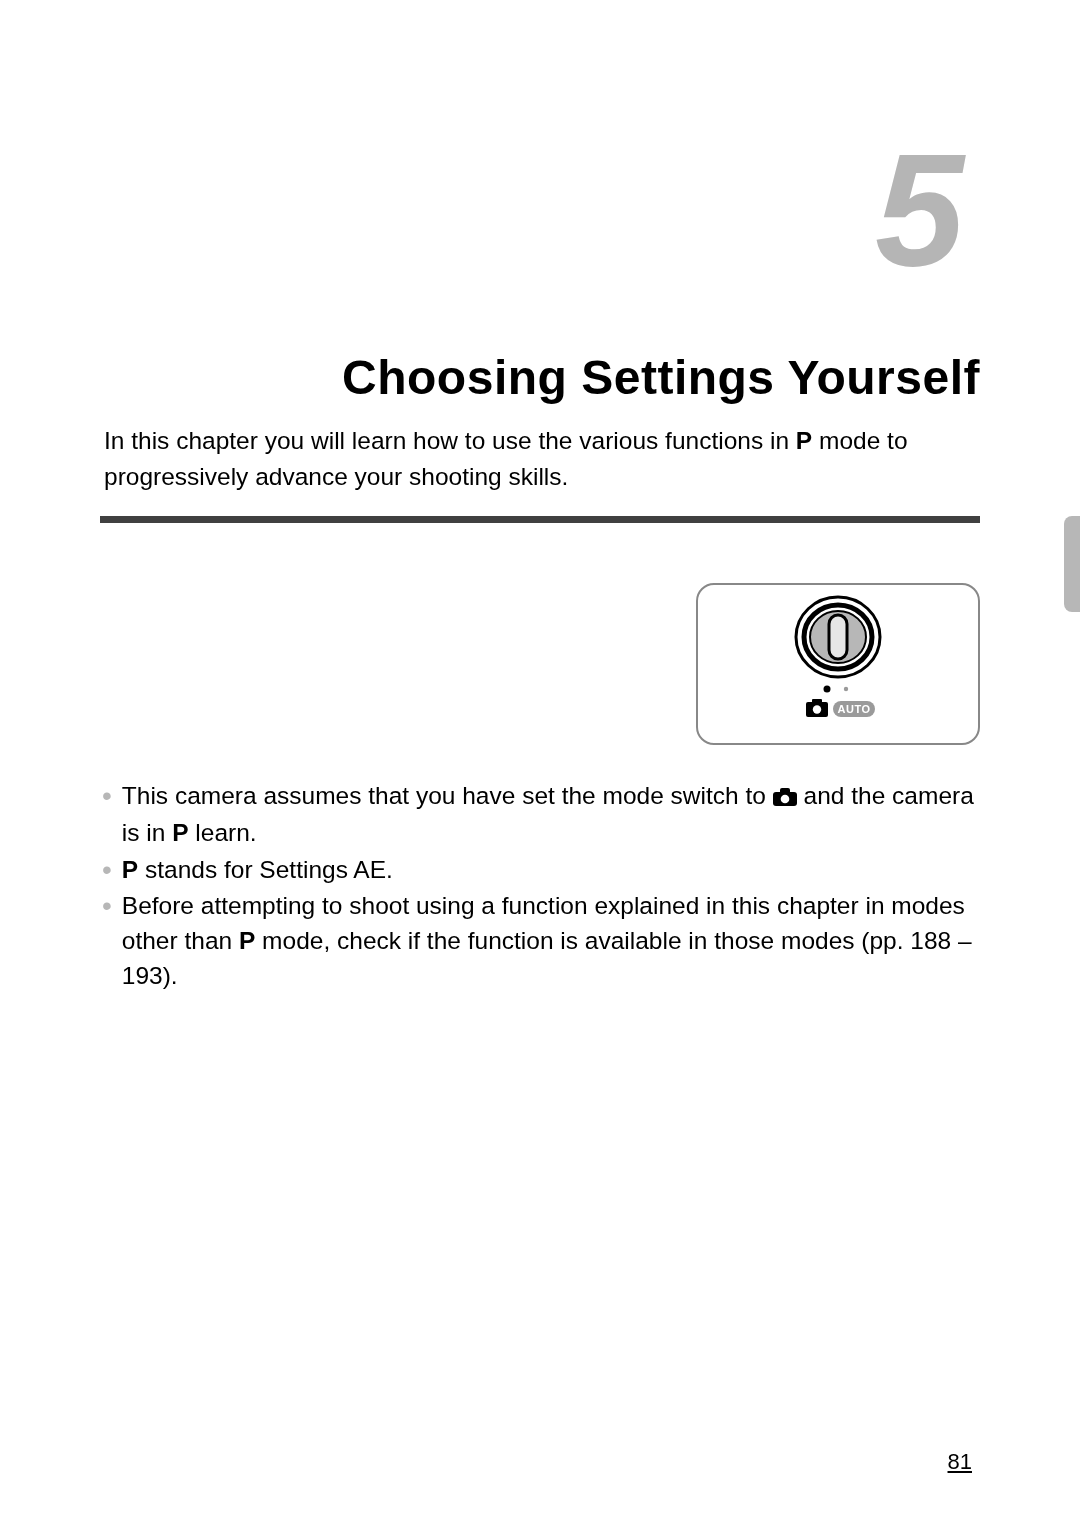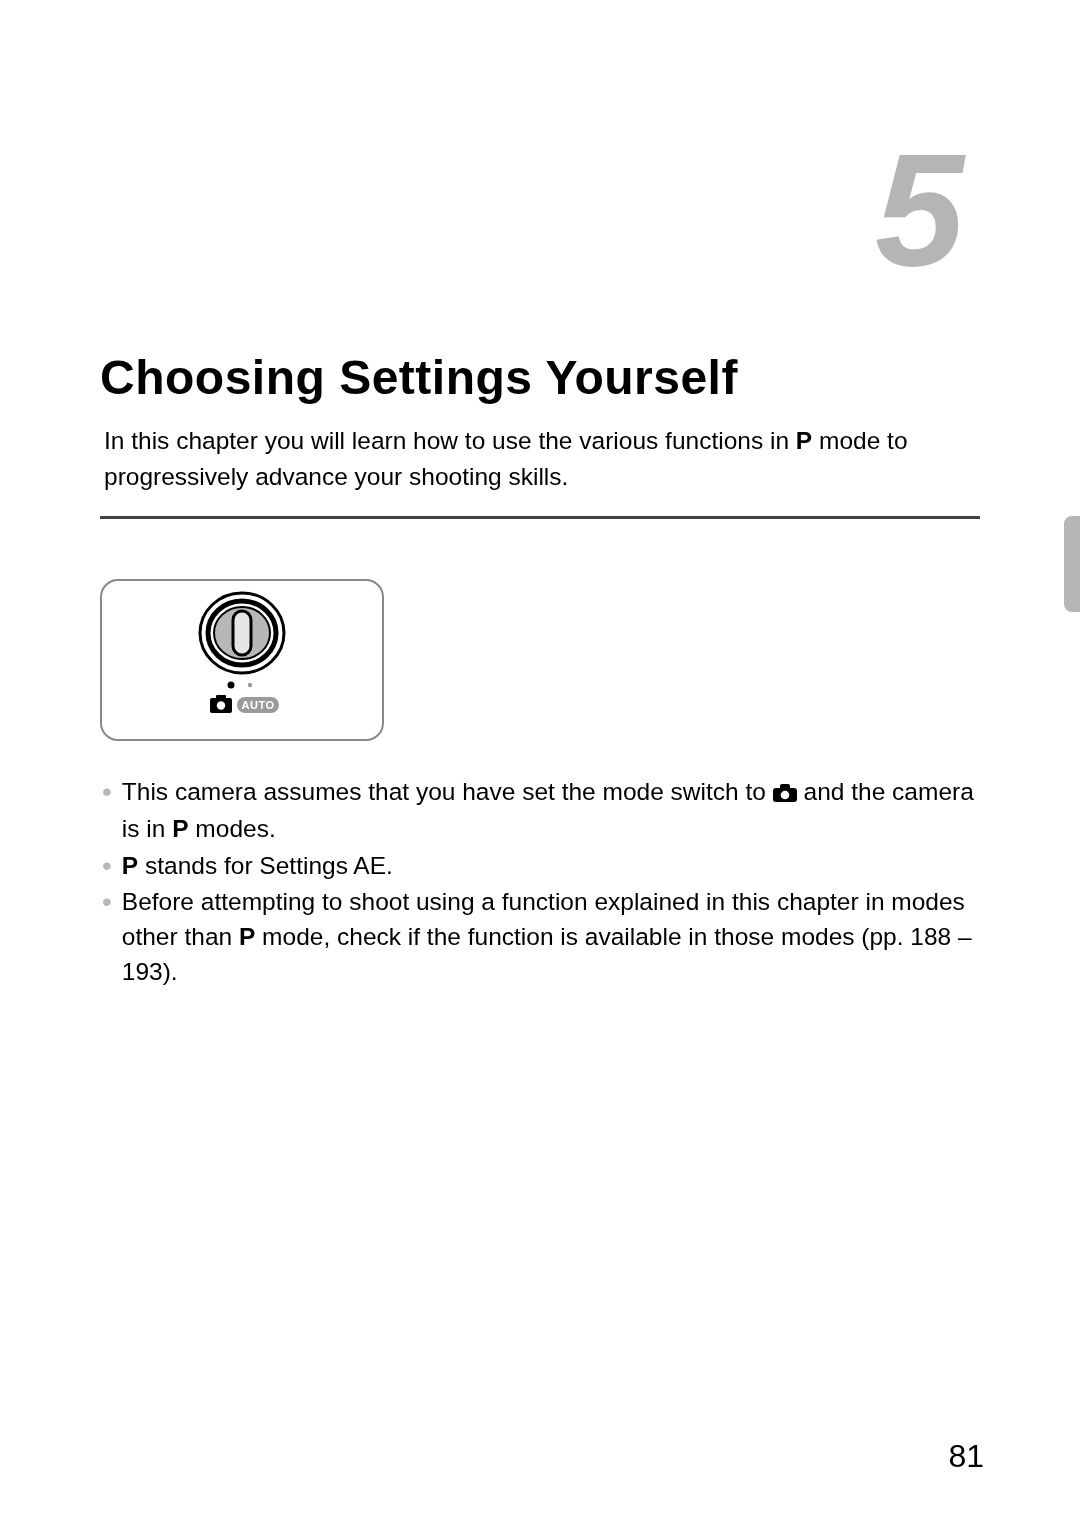--- a/index.html
+++ b/index.html
@@ -26,48 +26,48 @@
     font-style: italic;
     color: #b5b5b5;
     letter-spacing: -4px;
     margin-top: 70px;
     margin-right: 20px;
     line-height: 1;
   }
   .chapter-title {
     font-size: 48px;
     font-weight: 900;
-    text-align: left;
+    text-align: right;
     margin-top: 60px;
     letter-spacing: 0.5px;
   }
   .intro {
     font-size: 24.5px;
     line-height: 1.45;
     margin-top: 18px;
     padding: 0 4px 22px 4px;
-    border-bottom: 3px solid #404040;
+    border-bottom: 7px solid #404040;
   }
   .intro .p-sym, .bullets .p-sym {
     font-weight: 900;
     font-family: Arial, Helvetica, sans-serif;
   }
   .thumb-tab {
     position: absolute;
     right: 0;
     top: 516px;
     width: 16px;
     height: 96px;
     background: #b7b7b7;
     border-top-left-radius: 8px;
     border-bottom-left-radius: 8px;
   }
   .diagram-area {
     display: flex;
-    justify-content: flex-start;
+    justify-content: flex-end;
     margin-top: 60px;
   }
   .mode-switch-figure {
     width: 280px;
     height: 158px;
     border: 2px solid #888;
     border-radius: 18px;
     position: relative;
   }
   .bullets {
@@ -91,22 +91,23 @@
   .bullets .text {
     flex: 1;
   }
   .cam-icon {
     display: inline-block;
     vertical-align: -2px;
   }
   .page-number {
     position: absolute;
     bottom: 46px;
-    right: 96px;
-    font-size: 32px;
+    right: 108px;
+    font-size: 22px;
+    text-decoration: underline;
   }
 </style>
 </head>
 <body>
 
 <div class="page">
   <div class="chapter-number">5</div>
 
   <div class="chapter-title">Choosing Settings Yourself</div>
 
@@ -149,21 +150,21 @@
       <span class="dot">•</span>
       <span class="text">
         <span>This camera assumes that you have set the mode switch to </span>
         <span class="cam-icon">
           <svg width="24" height="18" viewBox="0 0 24 18">
             <rect x="0" y="4" width="24" height="14" rx="3" fill="#000"></rect>
             <rect x="7" y="0" width="10" height="6" rx="2" fill="#000"></rect>
             <circle cx="12" cy="11" r="4.3" fill="#fff"></circle>
           </svg>
         </span>
-        <span> and the camera is in </span><span class="p-sym">P</span><span> modes.</span>
+        <span> and the camera is in </span><span class="p-sym">P</span><span> learn.</span>
       </span>
     </div>
     <div class="item">
       <span class="dot">•</span>
       <span class="text">
         <span class="p-sym">P</span><span> stands for Settings AE.</span>
       </span>
     </div>
     <div class="item">
       <span class="dot">•</span>

